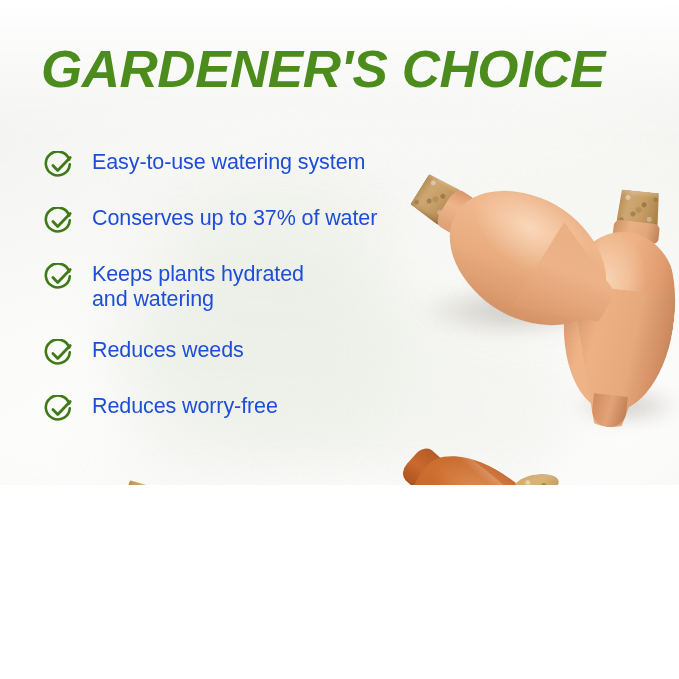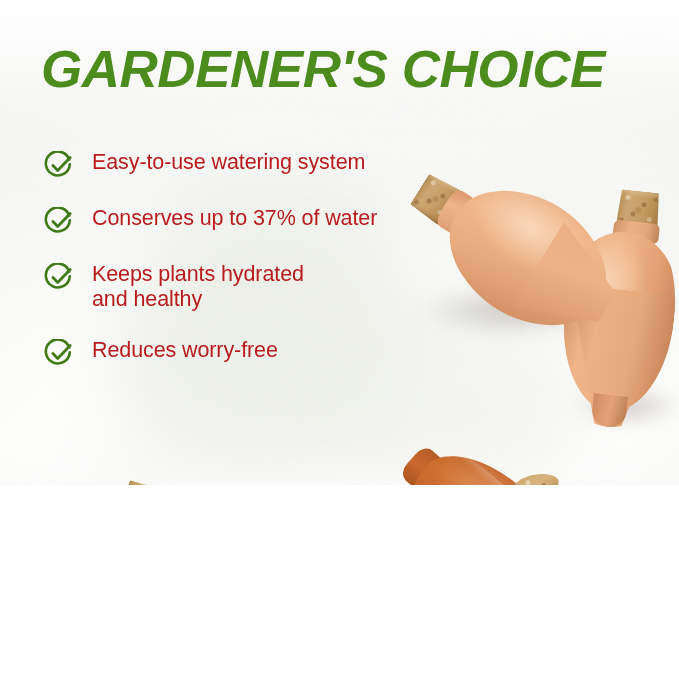--- a/index.html
+++ b/index.html
@@ -81,21 +81,21 @@
     margin-bottom: 25px;
   }
   .bullet .chk {
     flex: 0 0 auto;
     width: 30px;
     height: 30px;
     margin-top: 1px;
   }
   .bullet .txt {
     margin-left: 18px;
-    color: #b91c1c;
+    color: #1d4ed8;
     font-size: 21.5px;
     line-height: 1.18;
     font-weight: 400;
     letter-spacing: -0.1px;
     white-space: pre-line;
   }
 
   
   .obj { position: absolute; }
 
@@ -278,23 +278,32 @@
     </div>
 
     <div class="bullet">
       <span class="chk">
         <svg viewBox="0 0 30 30" width="30" height="30" aria-hidden="true">
           <path d="M25.2 8.6 A12 12 0 1 0 25.8 13.4" fill="none" stroke="#3f7a17" stroke-width="2.6" stroke-linecap="round"></path>
           <path d="M8.9 14.6 L13.7 19.4 L26.2 6.6" fill="none" stroke="#3f7a17" stroke-width="2.8" stroke-linecap="round" stroke-linejoin="round"></path>
         </svg>
       </span>
       <span class="txt">Keeps plants hydrated
-and healthy</span>
-    </div>
-
+and watering</span>
+    </div>
+
+    <div class="bullet">
+      <span class="chk">
+        <svg viewBox="0 0 30 30" width="30" height="30" aria-hidden="true">
+          <path d="M25.2 8.6 A12 12 0 1 0 25.8 13.4" fill="none" stroke="#3f7a17" stroke-width="2.6" stroke-linecap="round"></path>
+          <path d="M8.9 14.6 L13.7 19.4 L26.2 6.6" fill="none" stroke="#3f7a17" stroke-width="2.8" stroke-linecap="round" stroke-linejoin="round"></path>
+        </svg>
+      </span>
+      <span class="txt">Reduces weeds</span>
+    </div>
 
     <div class="bullet">
       <span class="chk">
         <svg viewBox="0 0 30 30" width="30" height="30" aria-hidden="true">
           <path d="M25.2 8.6 A12 12 0 1 0 25.8 13.4" fill="none" stroke="#3f7a17" stroke-width="2.6" stroke-linecap="round"></path>
           <path d="M8.9 14.6 L13.7 19.4 L26.2 6.6" fill="none" stroke="#3f7a17" stroke-width="2.8" stroke-linecap="round" stroke-linejoin="round"></path>
         </svg>
       </span>
       <span class="txt">Reduces worry-free</span>
     </div>

